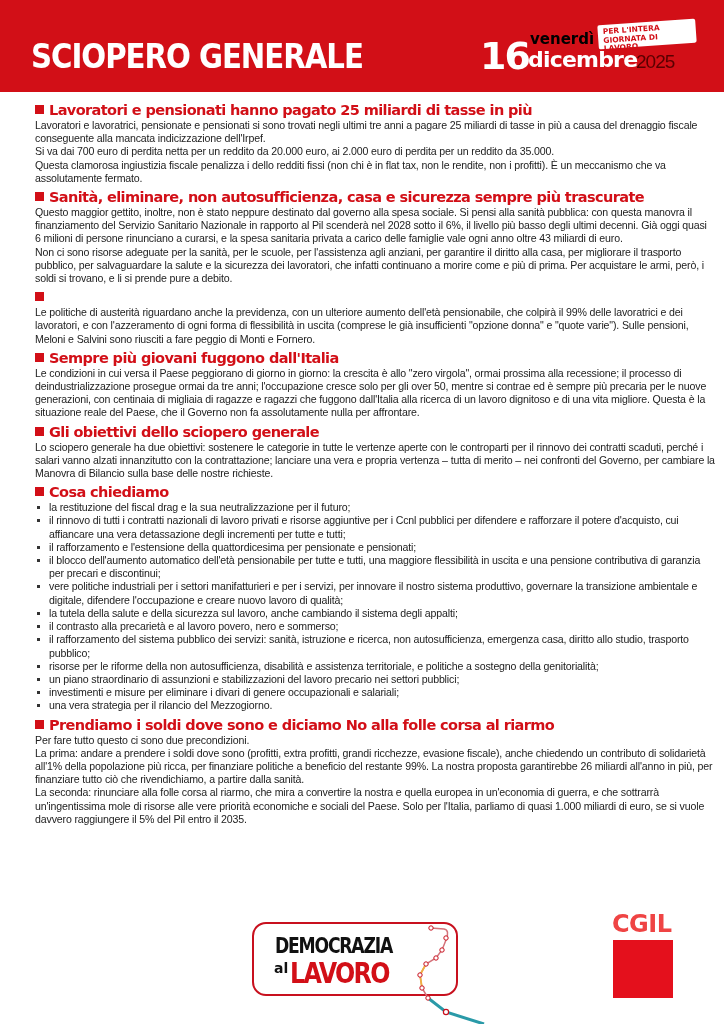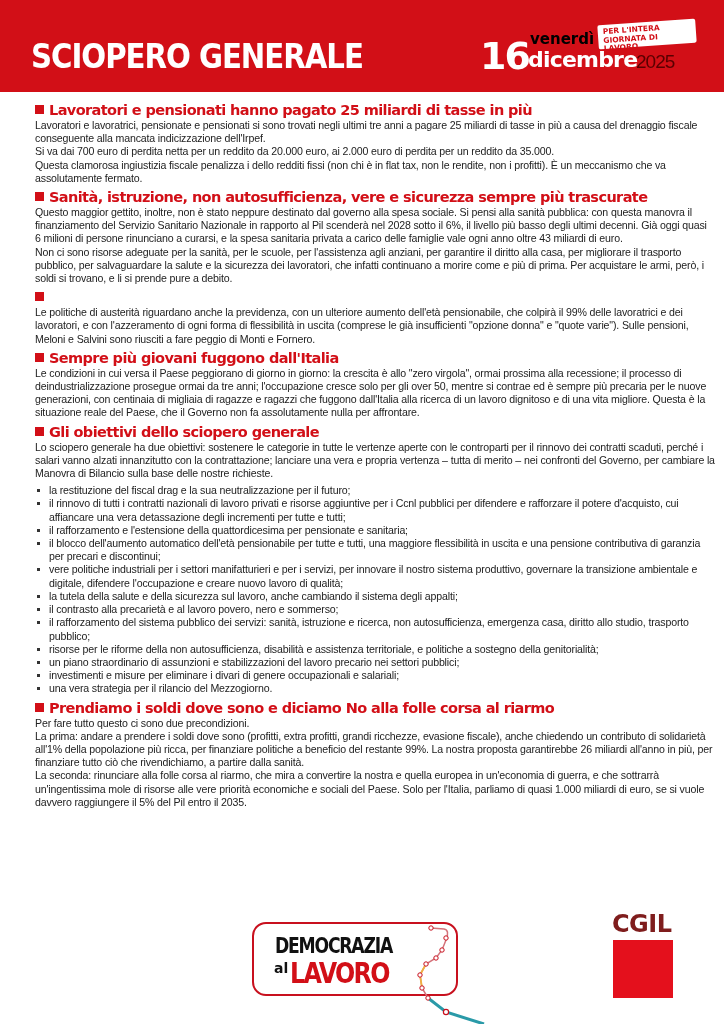--- a/index.html
+++ b/index.html
@@ -90,21 +90,21 @@
     font-size: 29px; color: #d20f17; letter-spacing: -2px;
     transform: scaleX(0.82); transform-origin: left;
   }
   .route { position: absolute; left: 406px; top: 920px; }
 
   .cgil {
     position: absolute; left: 613px; top: 912px;
   }
   .cgil-text {
     font-family: "DejaVu Sans", sans-serif; font-weight: bold;
-    font-size: 24px; color: #7f1d1d; letter-spacing: -0.5px;
+    font-size: 24px; color: #ef4444; letter-spacing: -0.5px;
     line-height: 24px; margin-left: -1px;
   }
   .cgil-square { width: 60px; height: 58px; background: #e4101c; margin-top: 4px; }
 </style>
 </head>
 <body>
 
 <div class="banner">
   <div class="banner-title">SCIOPERO GENERALE</div>
   <div class="banner-day">16</div>
@@ -120,45 +120,46 @@
 <div class="content">
 
   <div class="section">
     <h2><span class="sq"></span><span>Lavoratori e pensionati hanno pagato 25 miliardi di tasse in più</span></h2>
     <p>Lavoratori e lavoratrici, pensionate e pensionati si sono trovati negli ultimi tre anni a pagare 25 miliardi di tasse in più a causa del drenaggio fiscale conseguente alla mancata indicizzazione dell'Irpef.</p>
     <p>Si va dai 700 euro di perdita netta per un reddito da 20.000 euro, ai 2.000 euro di perdita per un reddito da 35.000.</p>
     <p>Questa clamorosa ingiustizia fiscale penalizza i dello redditi fissi (non chi è in flat tax, non le rendite, non i profitti). È un meccanismo che va assolutamente fermato.</p>
   </div>
 
   <div class="section">
-    <h2><span class="sq"></span><span>Sanità, istruzione, non autosufficienza, vere e sicurezza sempre più trascurate</span></h2>
+    <h2><span class="sq"></span><span>Sanità, eliminare, non autosufficienza, casa e sicurezza sempre più trascurate</span></h2>
     <p>Questo maggior gettito, inoltre, non è stato neppure destinato dal governo alla spesa sociale. Si pensi alla sanità pubblica: con questa manovra il finanziamento del Servizio Sanitario Nazionale in rapporto al Pil scenderà nel 2028 sotto il 6%, il livello più basso degli ultimi decenni. Già oggi quasi 6 milioni di persone rinunciano a curarsi, e la spesa sanitaria privata a carico delle famiglie vale ogni anno oltre 43 miliardi di euro.</p>
     <p>Non ci sono risorse adeguate per la sanità, per le scuole, per l'assistenza agli anziani, per garantire il diritto alla casa, per migliorare il trasporto pubblico, per salvaguardare la salute e la sicurezza dei lavoratori, che infatti continuano a morire come e più di prima. Per acquistare le armi, però, i soldi si trovano, e li si prende pure a debito.</p>
   </div>
 
   <div class="section">
     <h2><span class="sq"></span></h2>
     <p>Le politiche di austerità riguardano anche la previdenza, con un ulteriore aumento dell'età pensionabile, che colpirà il 99% delle lavoratrici e dei lavoratori, e con l'azzeramento di ogni forma di flessibilità in uscita (comprese le già insufficienti "opzione donna" e "quote varie"). Sulle pensioni, Meloni e Salvini sono riusciti a fare peggio di Monti e Fornero.</p>
   </div>
 
   <div class="section">
     <h2><span class="sq"></span><span>Sempre più giovani fuggono dall'Italia</span></h2>
     <p>Le condizioni in cui versa il Paese peggiorano di giorno in giorno: la crescita è allo "zero virgola", ormai prossima alla recessione; il processo di deindustrializzazione prosegue ormai da tre anni; l'occupazione cresce solo per gli over 50, mentre si contrae ed è sempre più precaria per le nuove generazioni, con centinaia di migliaia di ragazze e ragazzi che fuggono dall'Italia alla ricerca di un lavoro dignitoso e di una vita migliore. Questa è la situazione reale del Paese, che il Governo non fa assolutamente nulla per affrontare.</p>
   </div>
 
   <div class="section">
     <h2><span class="sq"></span><span>Gli obiettivi dello sciopero generale</span></h2>
     <p>Lo sciopero generale ha due obiettivi: sostenere le categorie in tutte le vertenze aperte con le controparti per il rinnovo dei contratti scaduti, perché i salari vanno alzati innanzitutto con la contrattazione; lanciare una vera e propria vertenza – tutta di merito – nei confronti del Governo, per cambiare la Manovra di Bilancio sulla base delle nostre richieste.</p>
   </div>
 
   <div class="section">
+    <h2><span class="sq"></span><span>Cosa chiediamo</span></h2>
     <ul>
       <li>la restituzione del fiscal drag e la sua neutralizzazione per il futuro;</li>
       <li>il rinnovo di tutti i contratti nazionali di lavoro privati e risorse aggiuntive per i Ccnl pubblici per difendere e rafforzare il potere d'acquisto, cui affiancare una vera detassazione degli incrementi per tutte e tutti;</li>
-      <li>il rafforzamento e l'estensione della quattordicesima per pensionate e sanitaria;</li>
+      <li>il rafforzamento e l'estensione della quattordicesima per pensionate e pensionati;</li>
       <li>il blocco dell'aumento automatico dell'età pensionabile per tutte e tutti, una maggiore flessibilità in uscita e una pensione contributiva di garanzia per precari e discontinui;</li>
       <li>vere politiche industriali per i settori manifatturieri e per i servizi, per innovare il nostro sistema produttivo, governare la transizione ambientale e digitale, difendere l'occupazione e creare nuovo lavoro di qualità;</li>
       <li>la tutela della salute e della sicurezza sul lavoro, anche cambiando il sistema degli appalti;</li>
       <li>il contrasto alla precarietà e al lavoro povero, nero e sommerso;</li>
       <li>il rafforzamento del sistema pubblico dei servizi: sanità, istruzione e ricerca, non autosufficienza, emergenza casa, diritto allo studio, trasporto pubblico;</li>
       <li>risorse per le riforme della non autosufficienza, disabilità e assistenza territoriale, e politiche a sostegno della genitorialità;</li>
       <li>un piano straordinario di assunzioni e stabilizzazioni del lavoro precario nei settori pubblici;</li>
       <li>investimenti e misure per eliminare i divari di genere occupazionali e salariali;</li>
       <li>una vera strategia per il rilancio del Mezzogiorno.</li>
     </ul>

